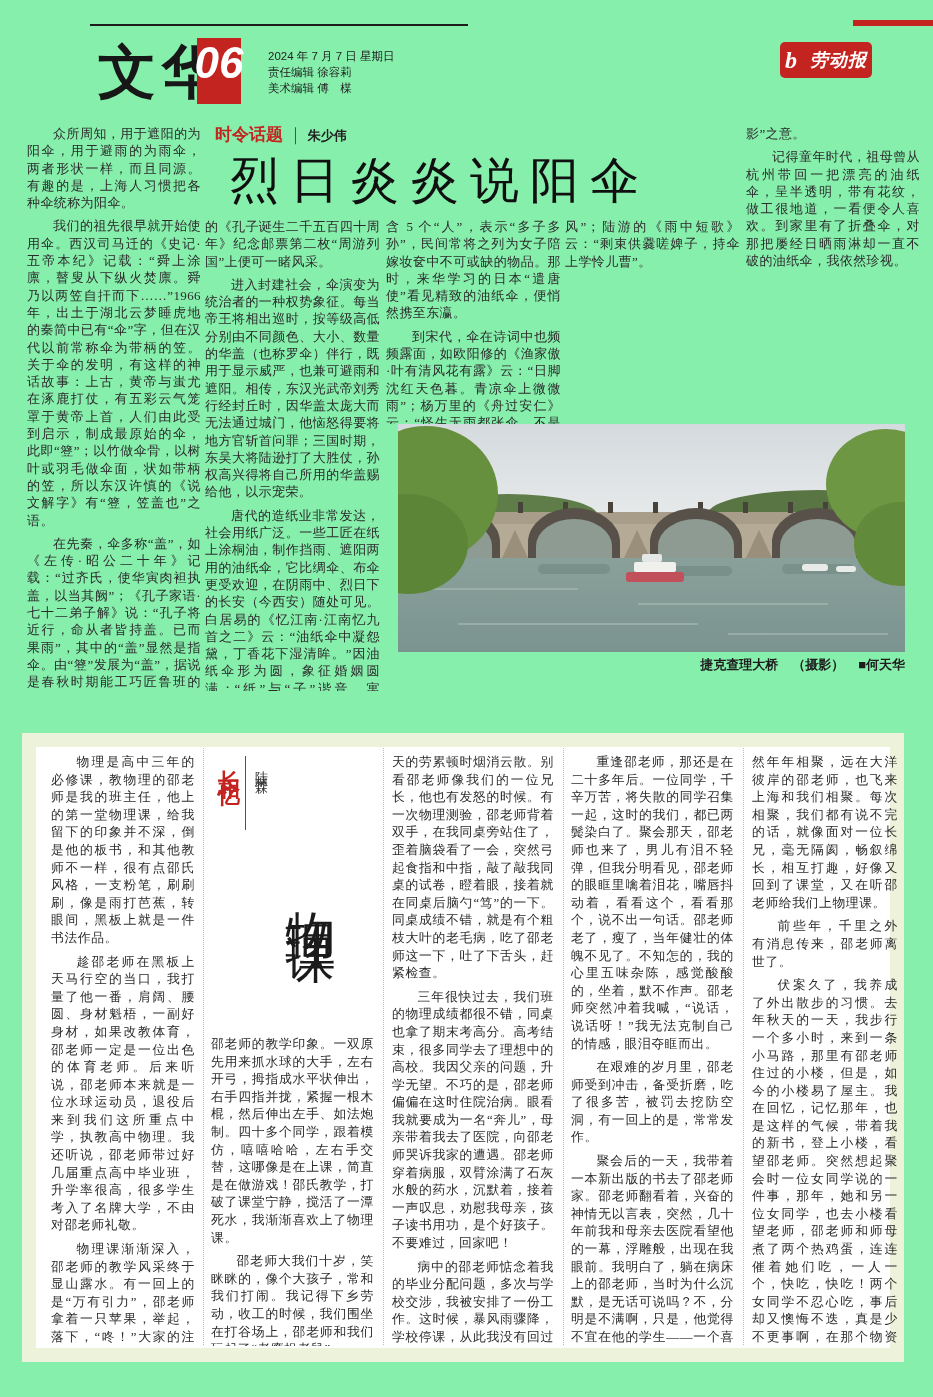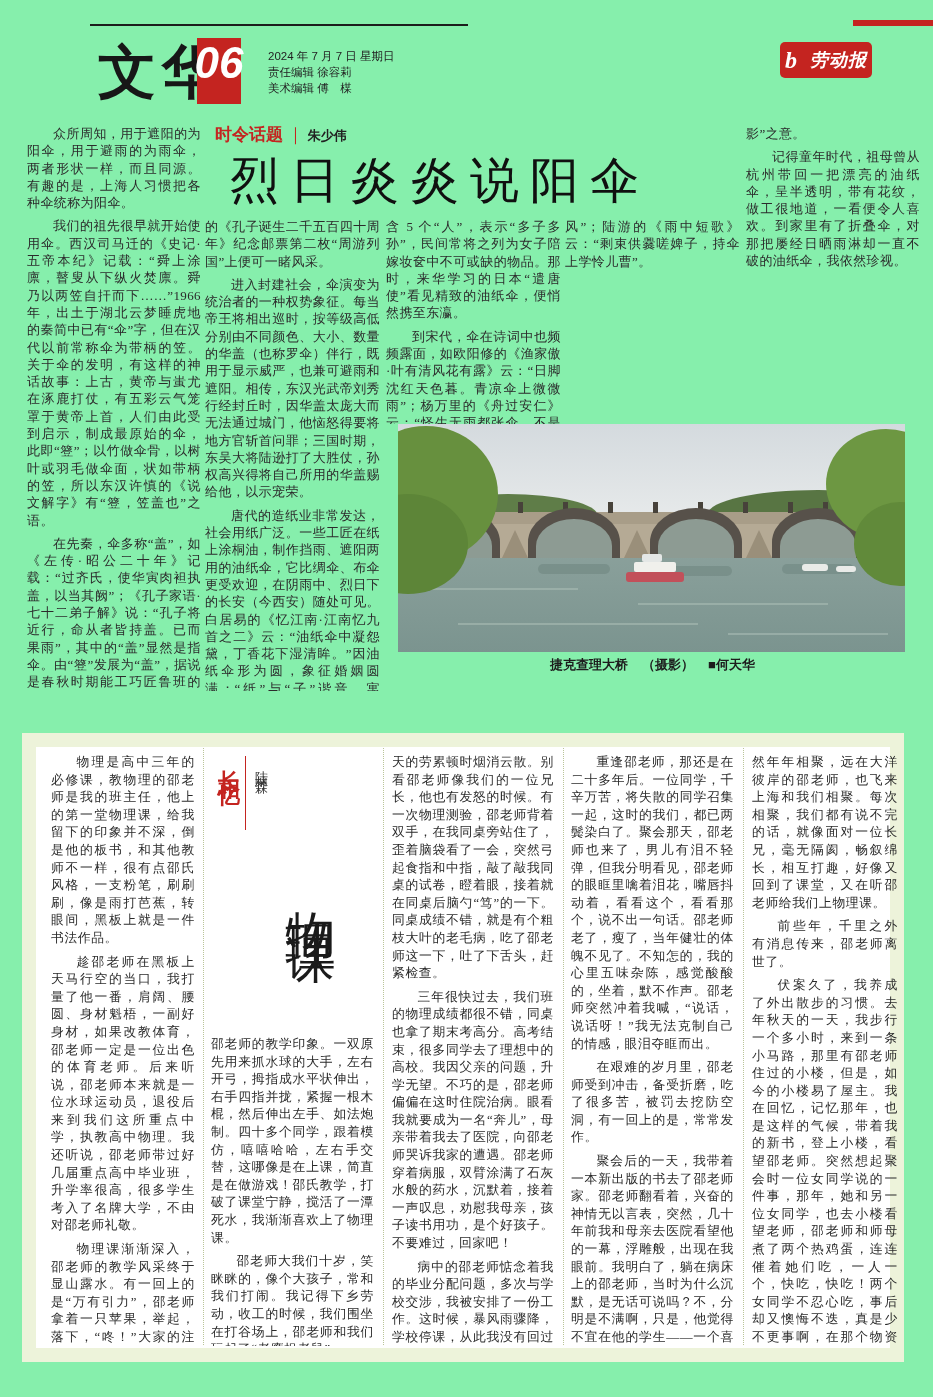--- a/index.html
+++ b/index.html
@@ -28,21 +28,21 @@
   .headline{position:absolute;left:230px;top:148px;width:600px;
             font-size:49px;letter-spacing:11px;color:#101010;font-weight:400;white-space:nowrap;}
   .col{position:absolute;overflow:hidden;text-align:justify;}
   .a1{font-size:13px;line-height:17.3px;letter-spacing:.4px;}
   .a1 p{margin:0 0 6px 0;}
   .a2{font-size:12.8px;line-height:17.6px;letter-spacing:.6px;}
   .a2 p{margin:6px;}
   p.ind{text-indent:2em;}
   
   .photo{position:absolute;left:398px;top:424px;width:507px;height:228px;overflow:hidden;}
-  .photo-caption{position:absolute;left:400px;top:656px;width:505px;text-align:center;
+  .photo-caption{position:absolute;left:400px;top:656px;width:505px;text-align:right;
                  font-size:13px;font-weight:700;color:#1d1d1d;}
   .photo-caption .gap{display:inline-block;width:14px;}
   
   .panel{position:absolute;left:22px;top:733px;width:882px;height:629px;
          box-sizing:border-box;background:#fff;}
   .vrule{position:absolute;width:0;border-left:1px dotted #b9c498;top:748px;height:597px;}
   .vtext{writing-mode:vertical-rl;text-orientation:upright;position:absolute;}
   .a2-kicker{font-size:22px;font-weight:700;letter-spacing:7px;left:214px;top:752px;}
   .a2-kicker-rule{position:absolute;left:245px;top:756px;width:1px;height:74px;}
   .a2-author{font-size:13px;color:#333;letter-spacing:5px;left:252px;top:760px;}

